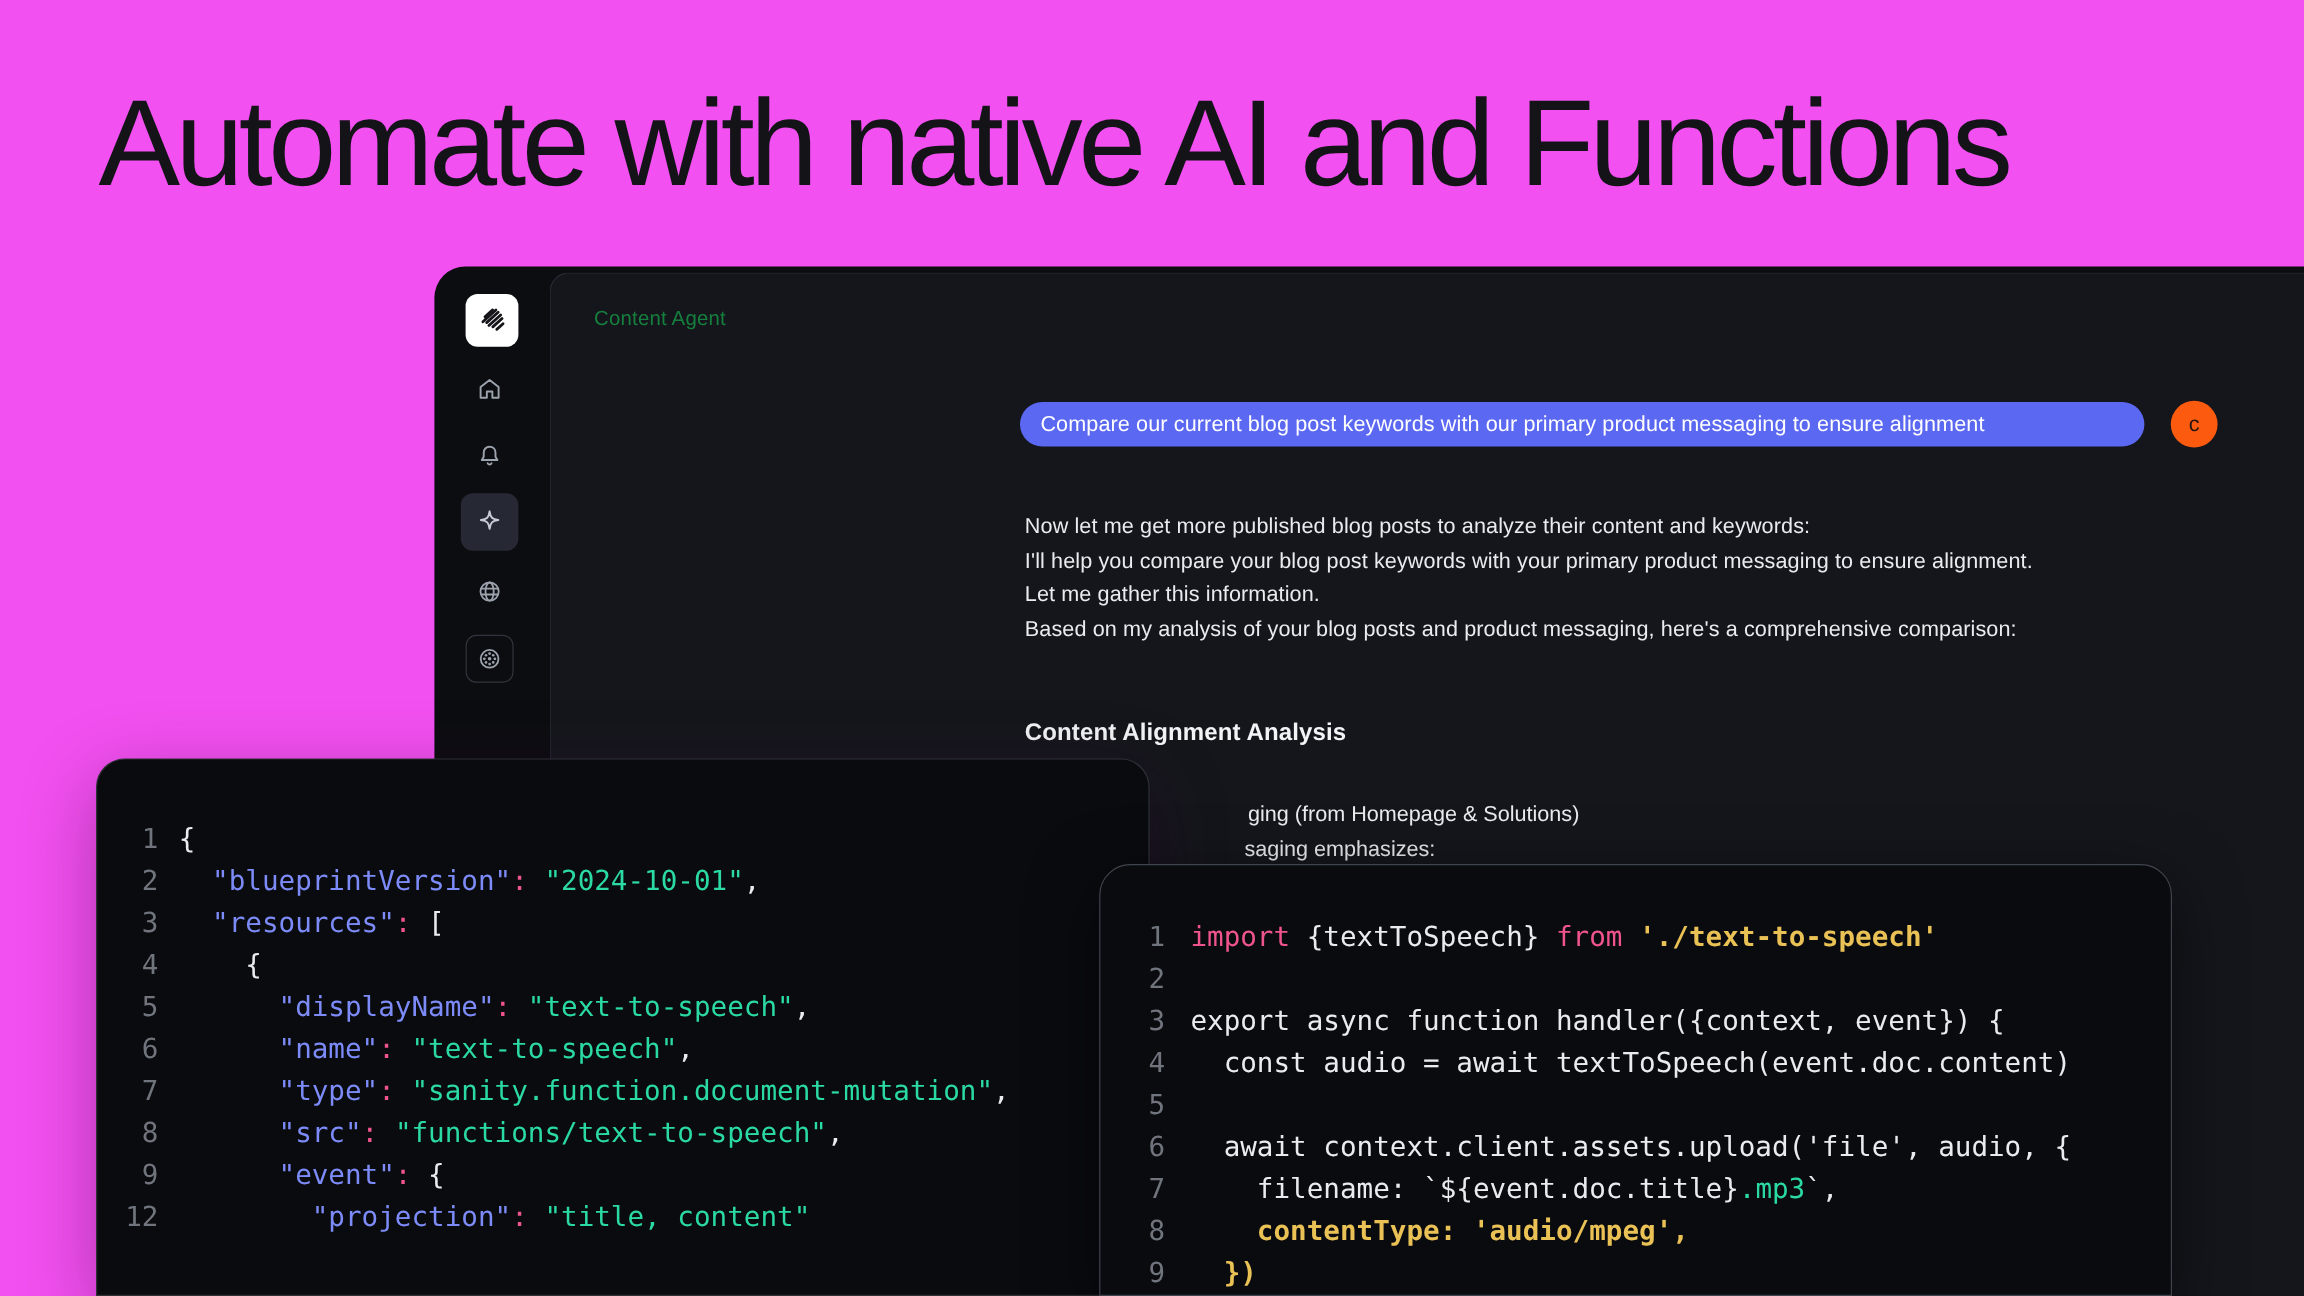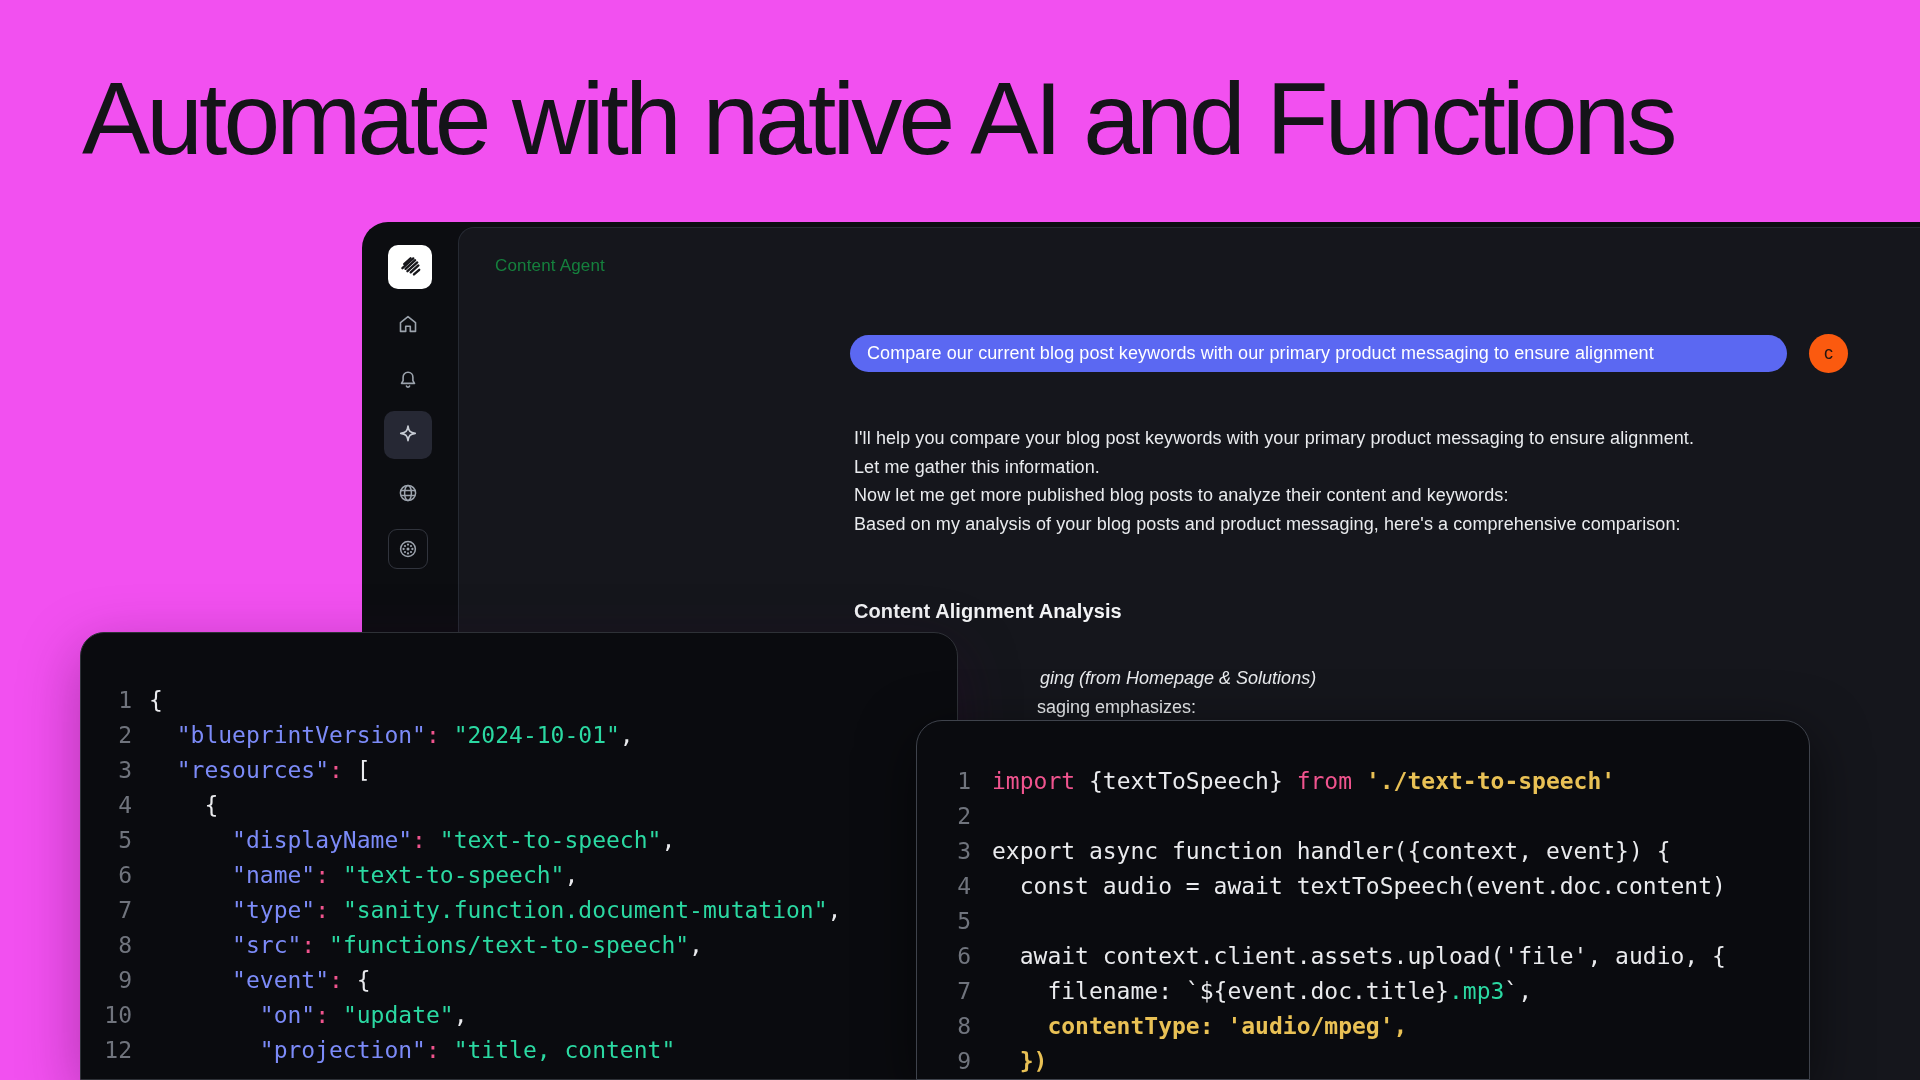--- a/index.html
+++ b/index.html
@@ -177,45 +177,44 @@
 
     <div class="user-bubble">
       <span>Compare our current blog post keywords with our primary product messaging to ensure alignment</span>
     </div>
 
     <div class="presence-avatar">
       <span>c</span>
     </div>
 
     <div class="assistant-text">
+      <p>Now let me get more published blog posts to analyze their content and keywords:</p>
       <p>I'll help you compare your blog post keywords with your primary product messaging to ensure alignment. Let me gather this information.</p>
-      <p>Now let me get more published blog posts to analyze their content and keywords:</p>
       <p>Based on my analysis of your blog posts and product messaging, here's a comprehensive comparison:</p>
     </div>
 
     <div class="section-heading">Content Alignment Analysis</div>
 
     <div class="clipped-lines">
-      <div style="text-indent:3px;font-style:italic;">ging (from Homepage &amp; Solutions)</div>
+      <div style="text-indent:3px;">ging (from Homepage &amp; Solutions)</div>
       <div>saging emphasizes:</div>
     </div>
   </div>
 </div>
 
 <div class="code-window json-window">
     <div class="code-line"><span class="ln">1</span><span class="cd"><span class="tok-w">{</span></span></div>
     <div class="code-line"><span class="ln">2</span><span class="cd"><span class="tok-w">  </span><span class="tok-b">"blueprintVersion"</span><span class="tok-p">:</span><span class="tok-w"> </span><span class="tok-g">"2024-10-01"</span><span class="tok-w">,</span></span></div>
     <div class="code-line"><span class="ln">3</span><span class="cd"><span class="tok-w">  </span><span class="tok-b">"resources"</span><span class="tok-p">:</span><span class="tok-w"> [</span></span></div>
     <div class="code-line"><span class="ln">4</span><span class="cd"><span class="tok-w">    {</span></span></div>
     <div class="code-line"><span class="ln">5</span><span class="cd"><span class="tok-w">      </span><span class="tok-b">"displayName"</span><span class="tok-p">:</span><span class="tok-w"> </span><span class="tok-g">"text-to-speech"</span><span class="tok-w">,</span></span></div>
     <div class="code-line"><span class="ln">6</span><span class="cd"><span class="tok-w">      </span><span class="tok-b">"name"</span><span class="tok-p">:</span><span class="tok-w"> </span><span class="tok-g">"text-to-speech"</span><span class="tok-w">,</span></span></div>
     <div class="code-line"><span class="ln">7</span><span class="cd"><span class="tok-w">      </span><span class="tok-b">"type"</span><span class="tok-p">:</span><span class="tok-w"> </span><span class="tok-g">"sanity.function.document-mutation"</span><span class="tok-w">,</span></span></div>
     <div class="code-line"><span class="ln">8</span><span class="cd"><span class="tok-w">      </span><span class="tok-b">"src"</span><span class="tok-p">:</span><span class="tok-w"> </span><span class="tok-g">"functions/text-to-speech"</span><span class="tok-w">,</span></span></div>
     <div class="code-line"><span class="ln">9</span><span class="cd"><span class="tok-w">      </span><span class="tok-b">"event"</span><span class="tok-p">:</span><span class="tok-w"> {</span></span></div>
-    <div class="code-line"><span class="ln">10</span><span class="cd"><span class="tok-w">        </span><span class="tok-b">"on"</span><span class="tok-p">:</span><span class="tok-w"> </span><span class="tok-g">"update"</span><span class="tok-w">,</span></span></div>
     <div class="code-line"><span class="ln">12</span><span class="cd"><span class="tok-w">        </span><span class="tok-b">"projection"</span><span class="tok-p">:</span><span class="tok-w"> </span><span class="tok-g">"title, content"</span></span></div>
   </div>
 
 <div class="code-window ts-window">
     <div class="code-line"><span class="ln">1</span><span class="cd"><span class="tok-p">import</span><span class="tok-w"> {textToSpeech} </span><span class="tok-p">from</span><span class="tok-w"> </span><span class="tok-y">'./text-to-speech'</span></span></div>
     <div class="code-line"><span class="ln">2</span><span class="cd"></span></div>
     <div class="code-line"><span class="ln">3</span><span class="cd"><span class="tok-w">export async function handler({context, event}) {</span></span></div>
     <div class="code-line"><span class="ln">4</span><span class="cd"><span class="tok-w">  const audio = await textToSpeech(event.doc.content)</span></span></div>
     <div class="code-line"><span class="ln">5</span><span class="cd"></span></div>
     <div class="code-line"><span class="ln">6</span><span class="cd"><span class="tok-w">  await context.client.assets.upload('file', audio, {</span></span></div>

